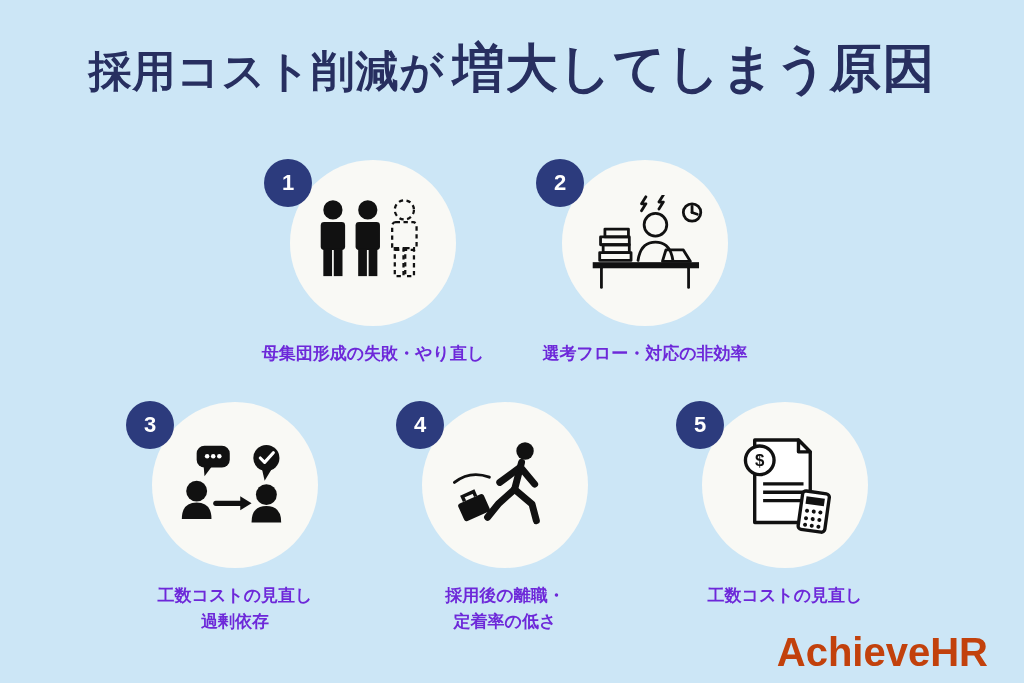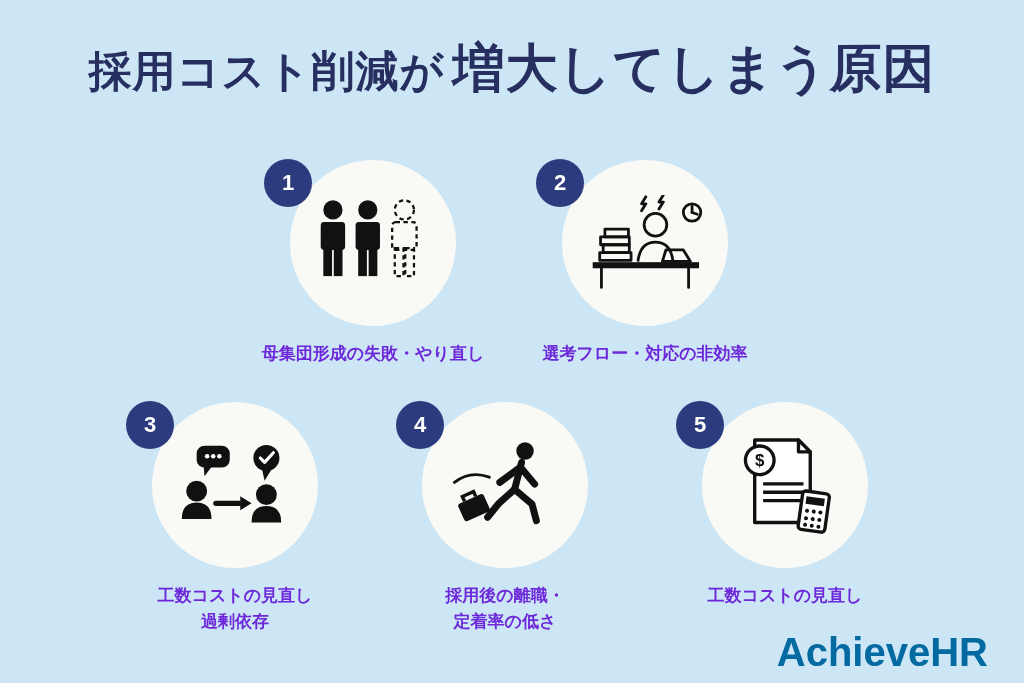--- a/index.html
+++ b/index.html
@@ -39,21 +39,21 @@
   }
 
   .item1 { left:248px; top:155px; }
   .item2 { left:520px; top:155px; }
   .item3 { left:110px; top:397px; }
   .item4 { left:380px; top:397px; }
   .item5 { left:660px; top:397px; }
 
   .logo {
     position:absolute; right:36px; bottom:8px;
-    font-size:40px; font-weight:900; color:#0369a1;
+    font-size:40px; font-weight:900; color:#c2410c;
     letter-spacing:0px;
   }
   svg { display:block; }
 </style>
 </head>
 <body>
 
 <h1 class="title">
   <span class="t-reg">採用コスト削減が</span><span class="t-bold">増大してしまう原因</span>
 </h1>

